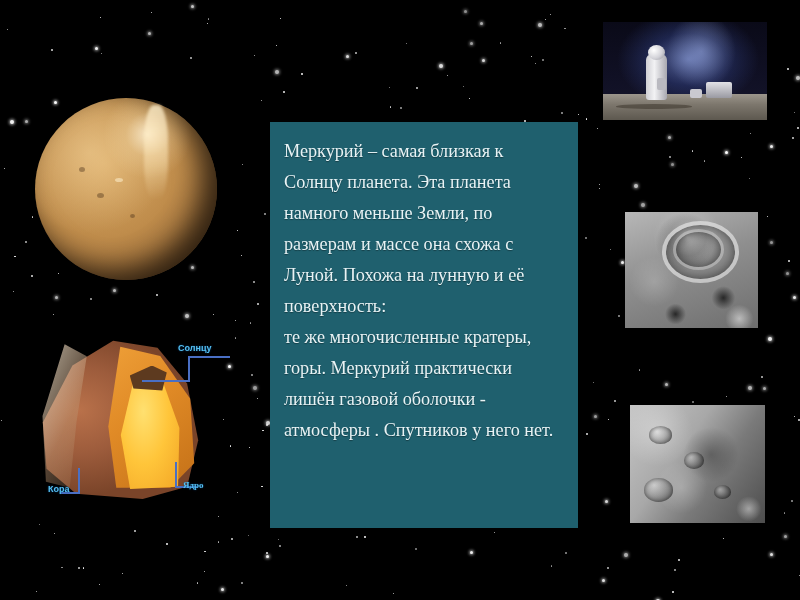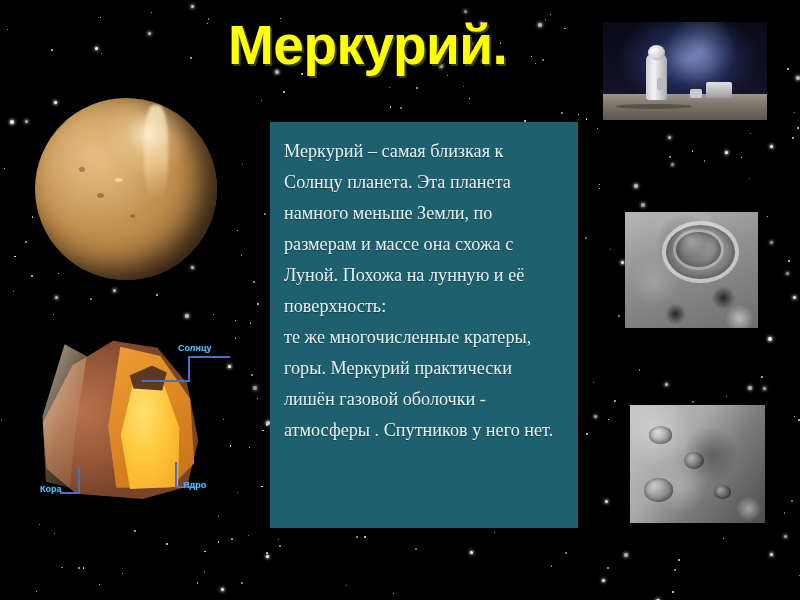--- a/index.html
+++ b/index.html
@@ -409,21 +409,20 @@
       <div class="star" style="left: 564.6px; top: 551.6px; width: 2px; height: 2px; opacity: 0.6;"></div>
       <div class="star" style="left: 0.8px; top: 420.1px; width: 1.3px; height: 1.3px; opacity: 0.78;"></div>
       <div class="star big" style="left: 770.3px; top: 145.1px; width: 3px; height: 3px; opacity: 0.92;"></div>
       <div class="star" style="left: 240.9px; top: 581.9px; width: 2px; height: 2px; opacity: 0.66;"></div>
       <div class="star big" style="left: 228.1px; top: 364.7px; width: 3px; height: 3px; opacity: 1;"></div>
       <div class="star" style="left: 261.3px; top: 485.7px; width: 1.3px; height: 1.3px; opacity: 0.97;"></div>
       <div class="star big" style="left: 763.2px; top: 386.6px; width: 3px; height: 3px; opacity: 0.67;"></div>
       <div class="star" style="left: 78.1px; top: 567px; width: 2px; height: 2px; opacity: 0.79;"></div>
     </div>
 
-  <div class="title">Меркурий.</div>
 
   <div class="planet">
     <div class="planet-streak"></div>
     <div class="planet-speck" style="left:34%;top:52%;width:7px;height:5px;"></div>
     <div class="planet-speck" style="left:52%;top:64%;width:5px;height:4px;"></div>
     <div class="planet-speck" style="left:24%;top:38%;width:6px;height:5px;"></div>
     <div class="planet-speck" style="left:44%;top:44%;width:8px;height:4px;background:rgba(255,240,205,0.55);"></div>
   </div>
 
   <div class="cutaway">
@@ -434,25 +433,25 @@
     <div class="cut-crust"></div>
   </div>
 
   <div class="cut-lead" style="left:142px;top:380px;width:48px;height:2px;"></div>
   <div class="cut-lead" style="left:188px;top:358px;width:2px;height:24px;"></div>
   <div class="cut-lead" style="left:188px;top:356px;width:42px;height:2px;"></div>
   <div class="cut-label" style="left:178px;top:343px;">Солнцу</div>
 
   <div class="cut-lead" style="left:78px;top:468px;width:2px;height:26px;"></div>
   <div class="cut-lead" style="left:60px;top:492px;width:20px;height:2px;"></div>
-  <div class="cut-label" style="left:40px;top:484px;">Кора</div>
+  <div class="cut-label" style="left:48px;top:484px;">Кора</div>
 
   <div class="cut-lead" style="left:175px;top:462px;width:2px;height:26px;"></div>
   <div class="cut-lead" style="left:175px;top:486px;width:22px;height:2px;"></div>
-  <div class="cut-label" style="left:183px;top:480px;">Ядро</div>
+  <div class="cut-label" style="left:183px;top:480px;font-family:Liberation Serif, serif;">Ядро</div>
 
   <div class="textbox">
     <p class="nowrap">Меркурий – самая близкая к  Солнцу планета. Эта планета намного меньше Земли, по размерам и массе она схожа с Луной. Похожа на лунную и её поверхность:
 те же многочисленные кратеры, горы. Меркурий практически лишён газовой оболочки - атмосферы . Спутников у него нет.</p>
   </div>
 
   <div class="photo photo-astronaut">
     <div class="astro-ground"></div>
     <div class="astro-rover"></div>
     <div class="astro-body"></div>

